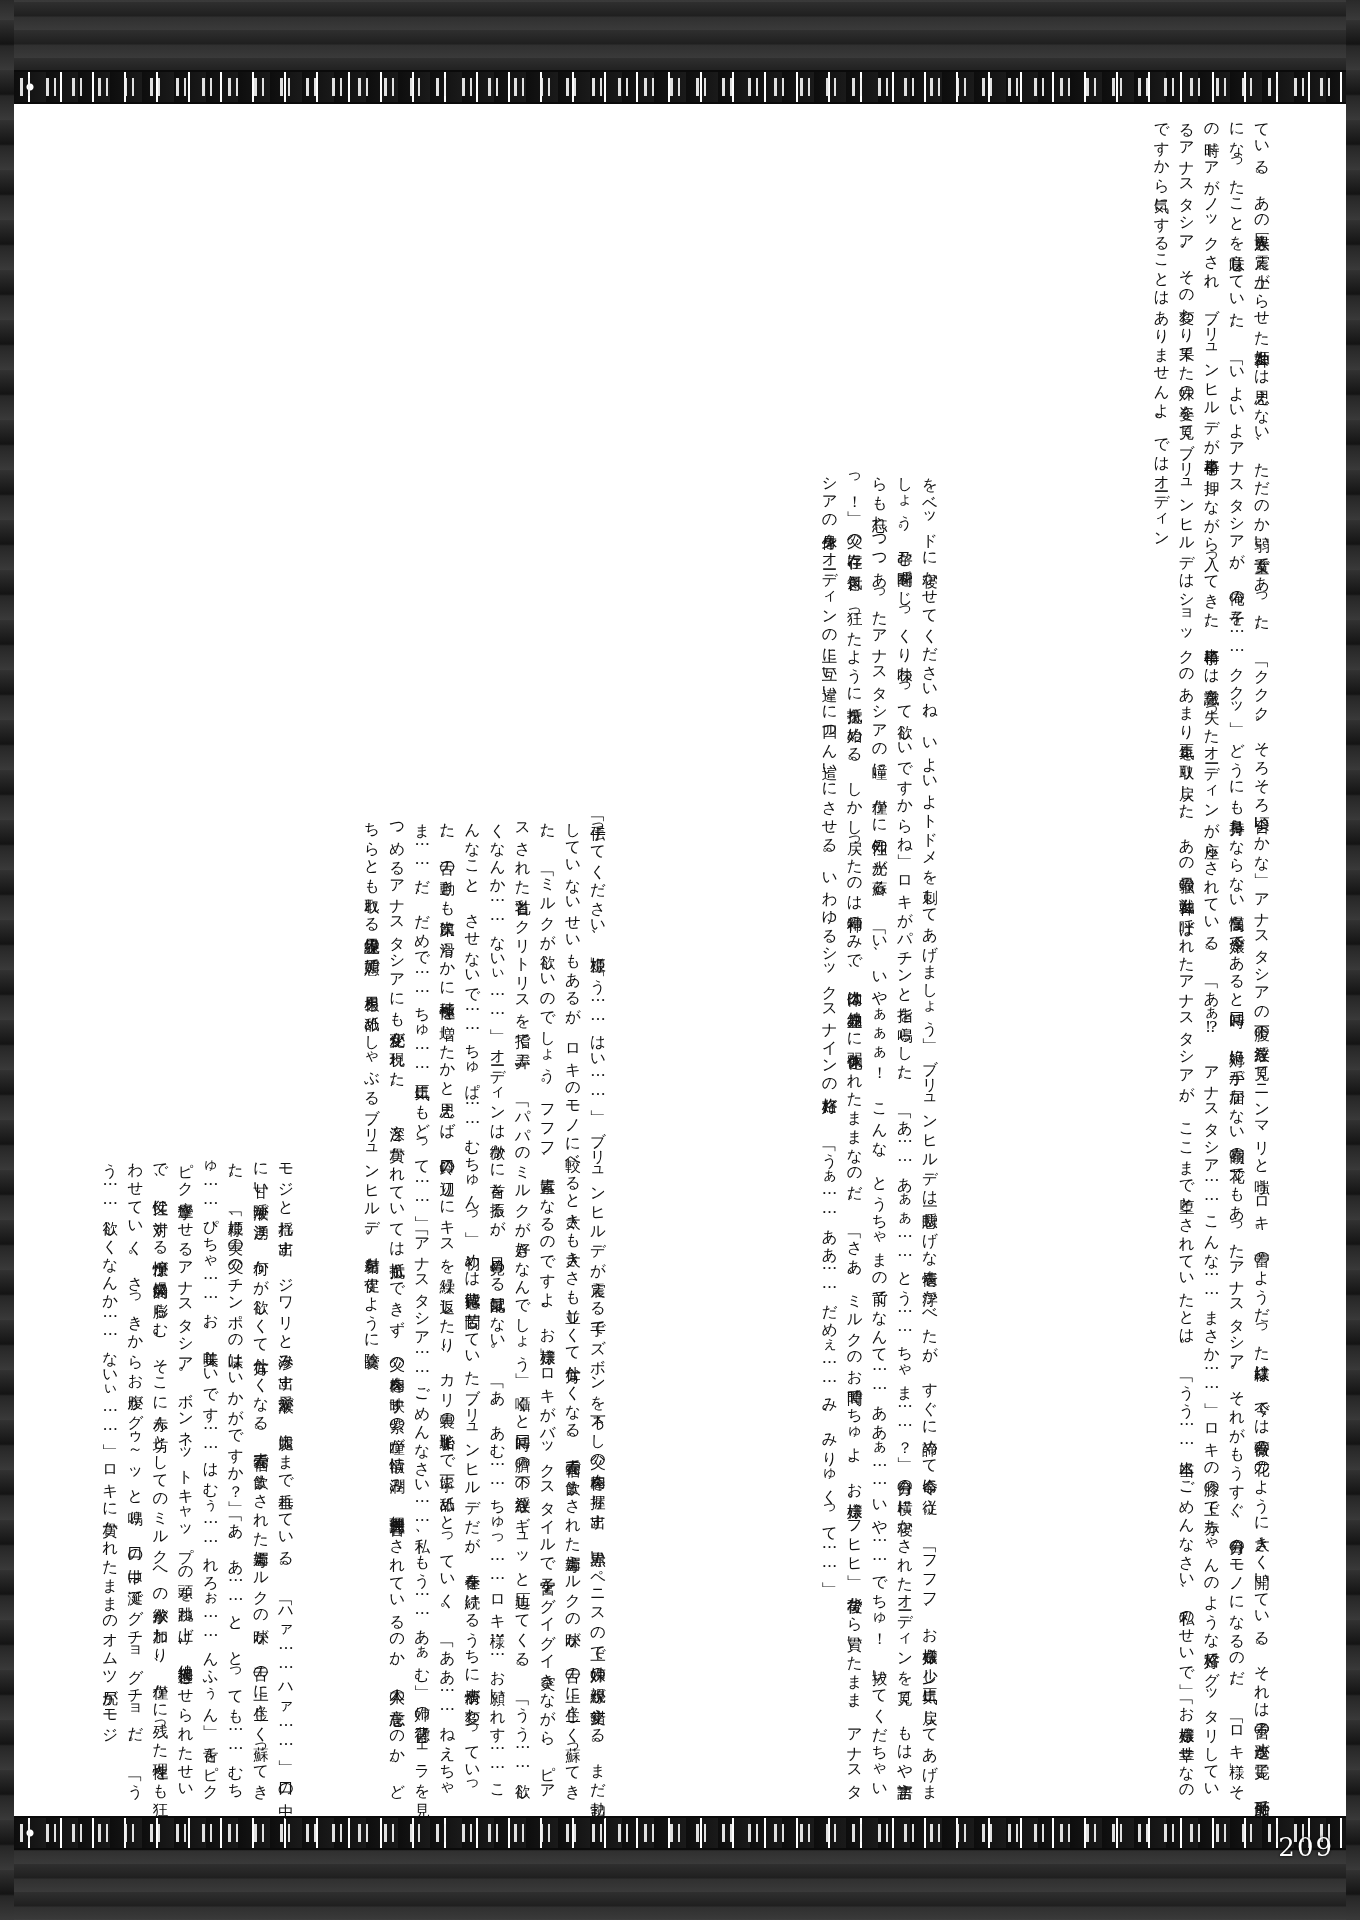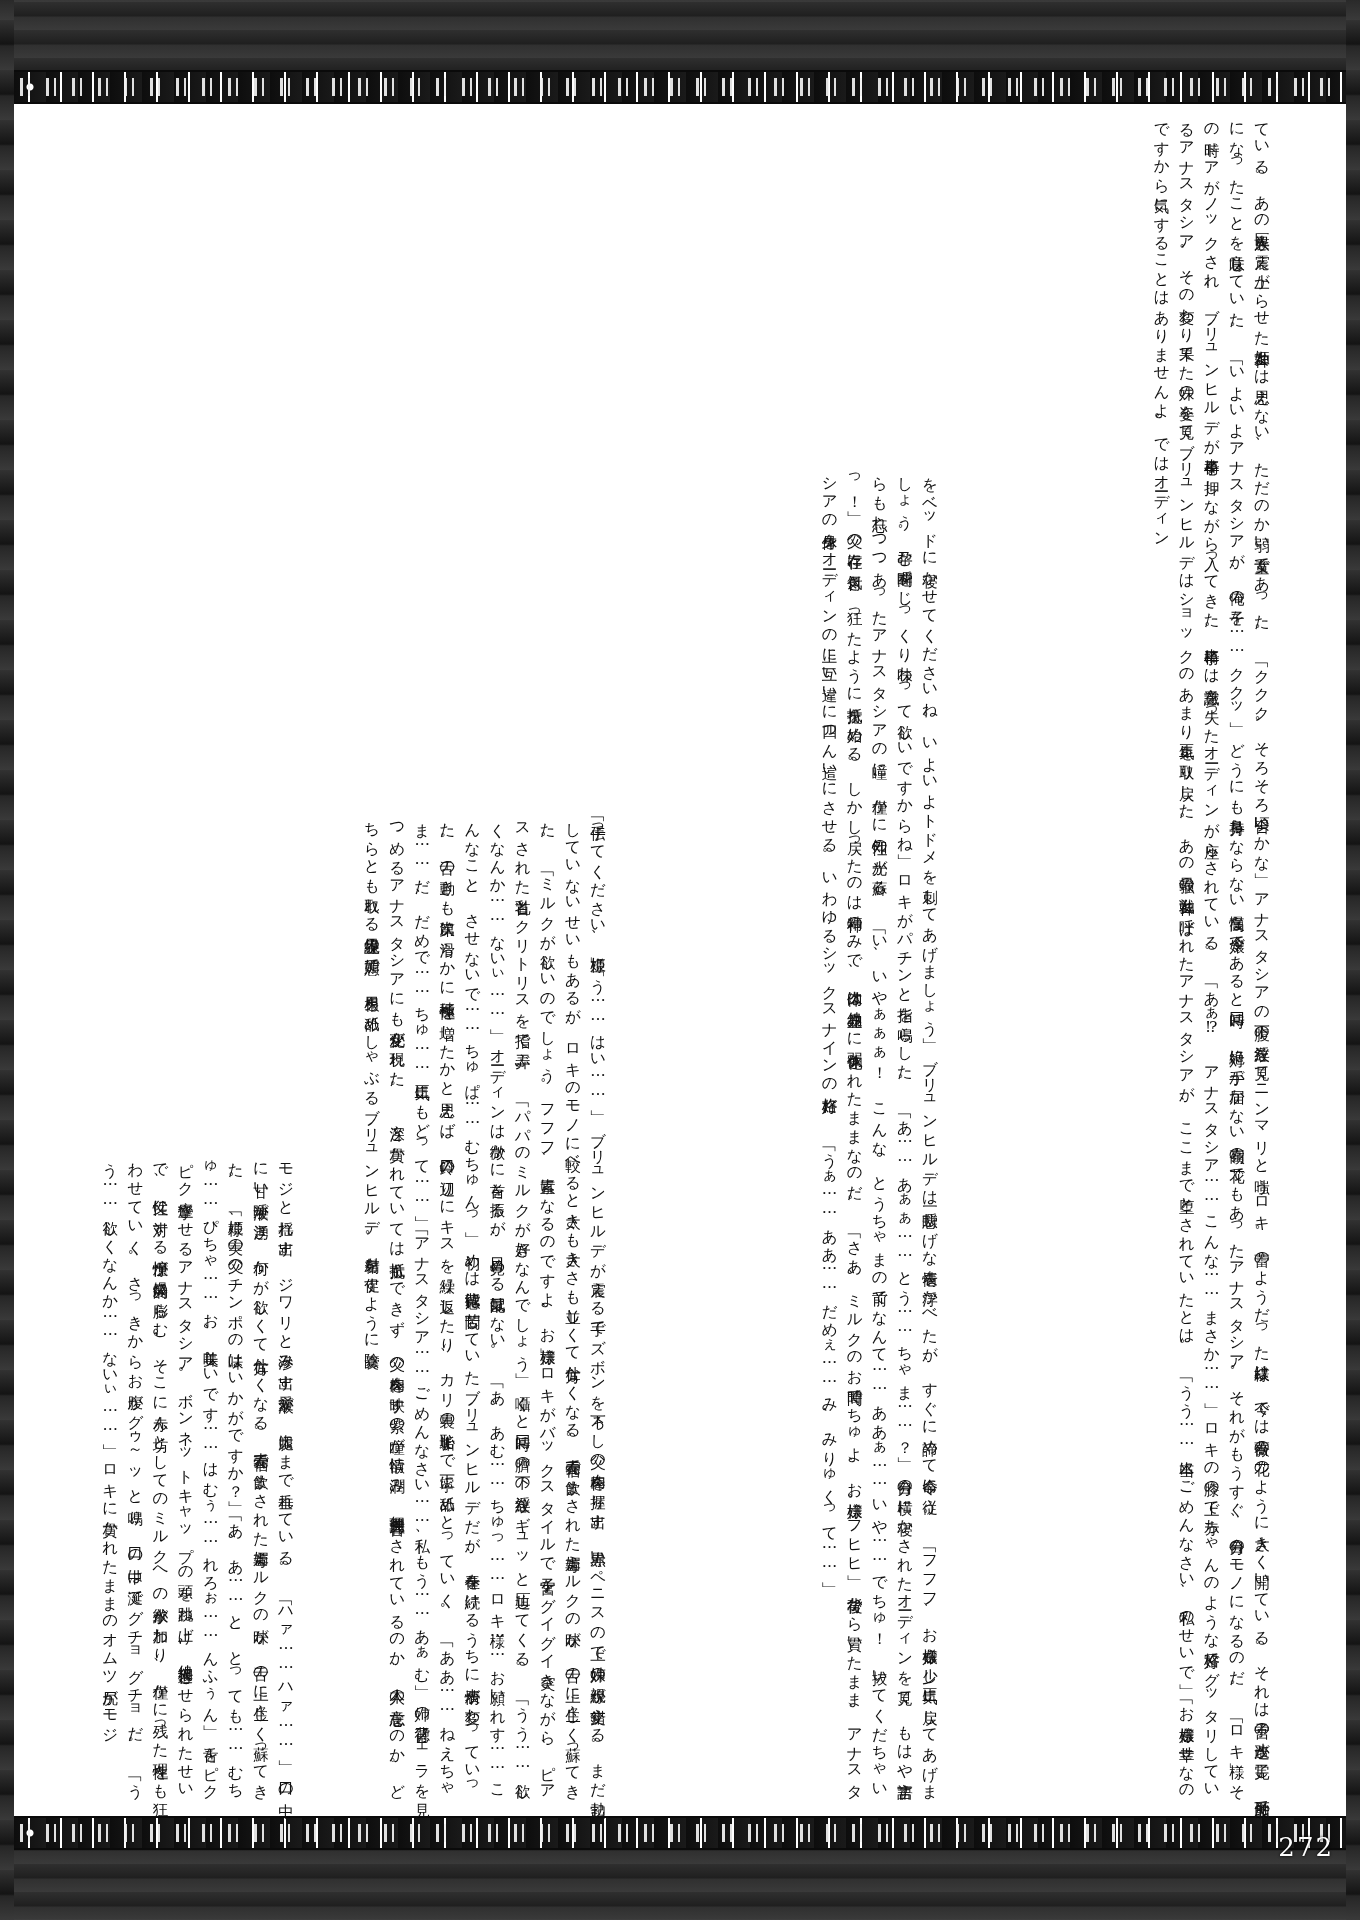--- a/index.html
+++ b/index.html
@@ -175,15 +175,15 @@
 「ハァ……ハァ……」
 口の中に甘い唾液が湧き、何かが欲しくて仕方なくなる。売春宿で飲まされた媚毒ミルクの味が、舌の上に生々しく蘇ってきた。
 「姫様、実の父のチンポの味はいかがですか？」
 「あ、あ……と、とっても……むちゅ……ぴちゃ……お、美味しいです……はむぅ……れろぉ……んふぅん」
 舌をピクピク痙攣させるアナスタシア。ボンネットキャップの頭を跳ね上げ、幼児退行させられたせいで、父性に対する憧憬が爆発的に膨らむ。そこに赤ん坊としてのミルクへの欲求が加わり、僅かに残った理性をも狂わせていく。さっきからお腹がグゥ～ッと鳴り、口の中は涎でグチョグチョだ。
 「うう……欲しくなんか……ないぃ……」
 ロキに貫かれたままのオムツ尻がモジ</p>
     </div>
   </div>
 
-  <div class="page-number">272</div>
+  <div class="page-number">209</div>
 
 </div>
 
 </body></html>

